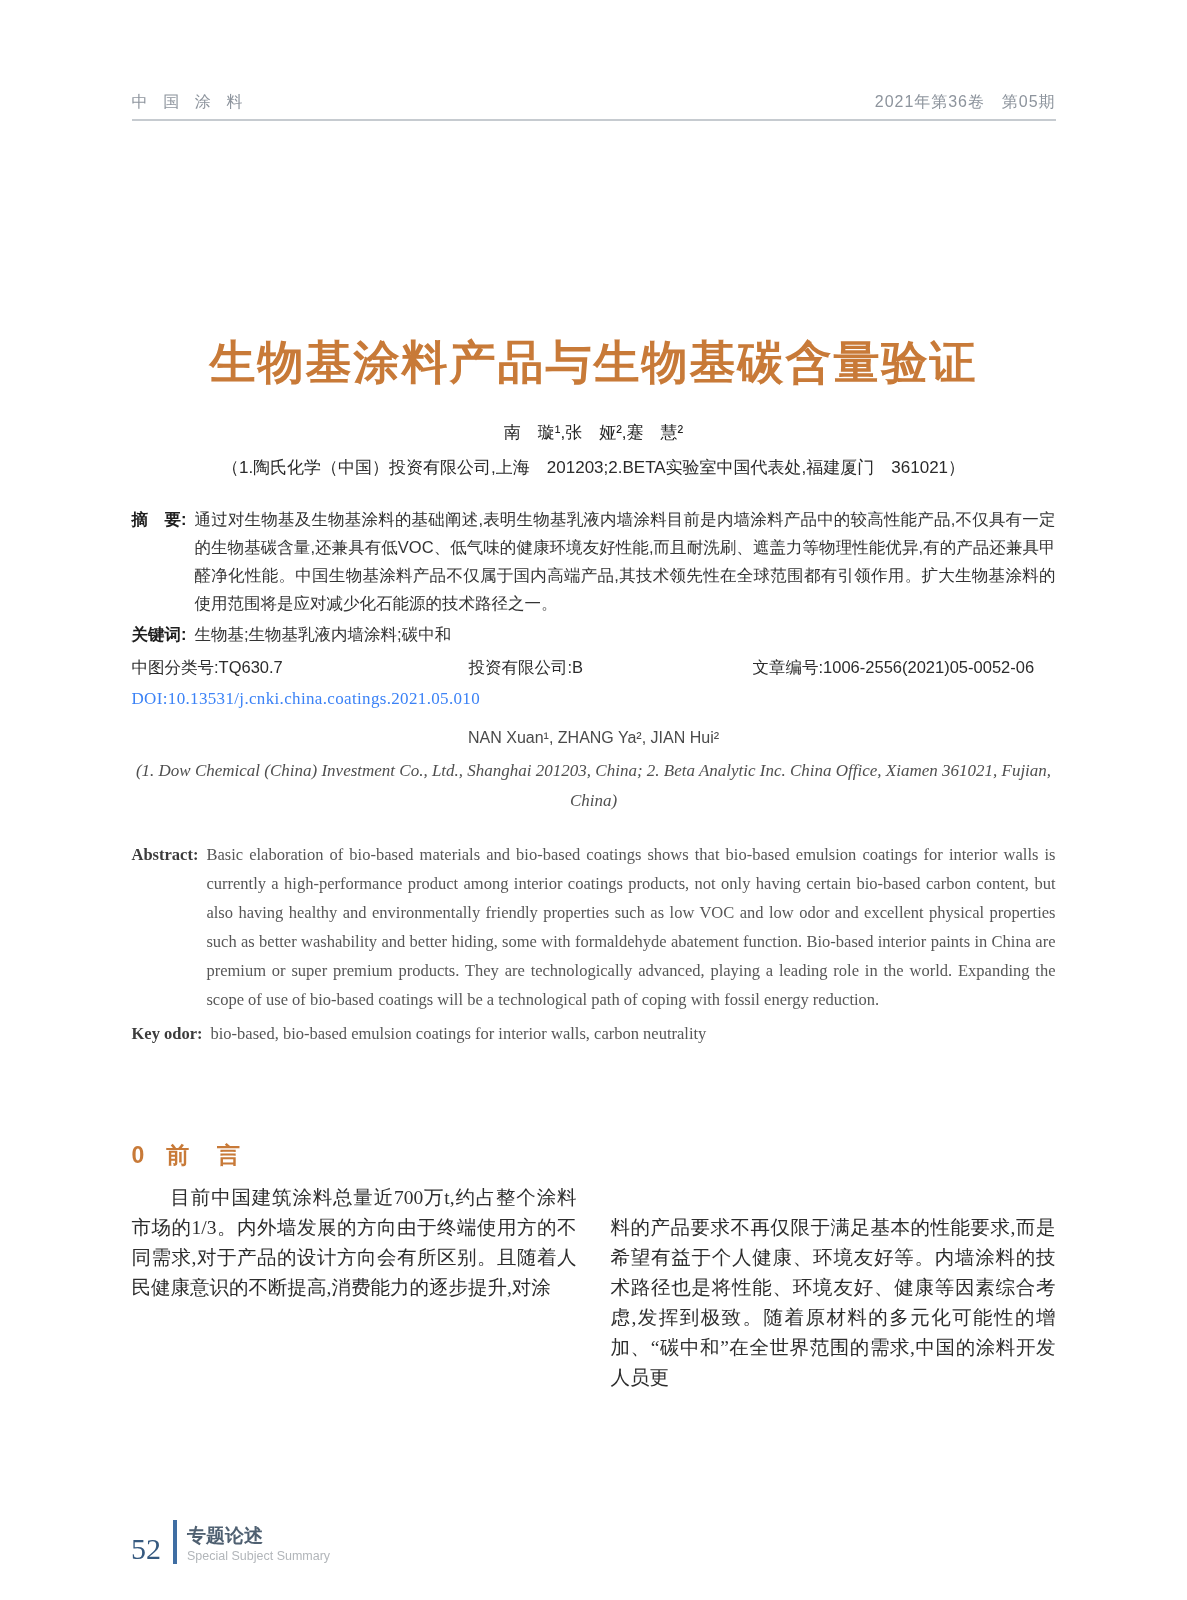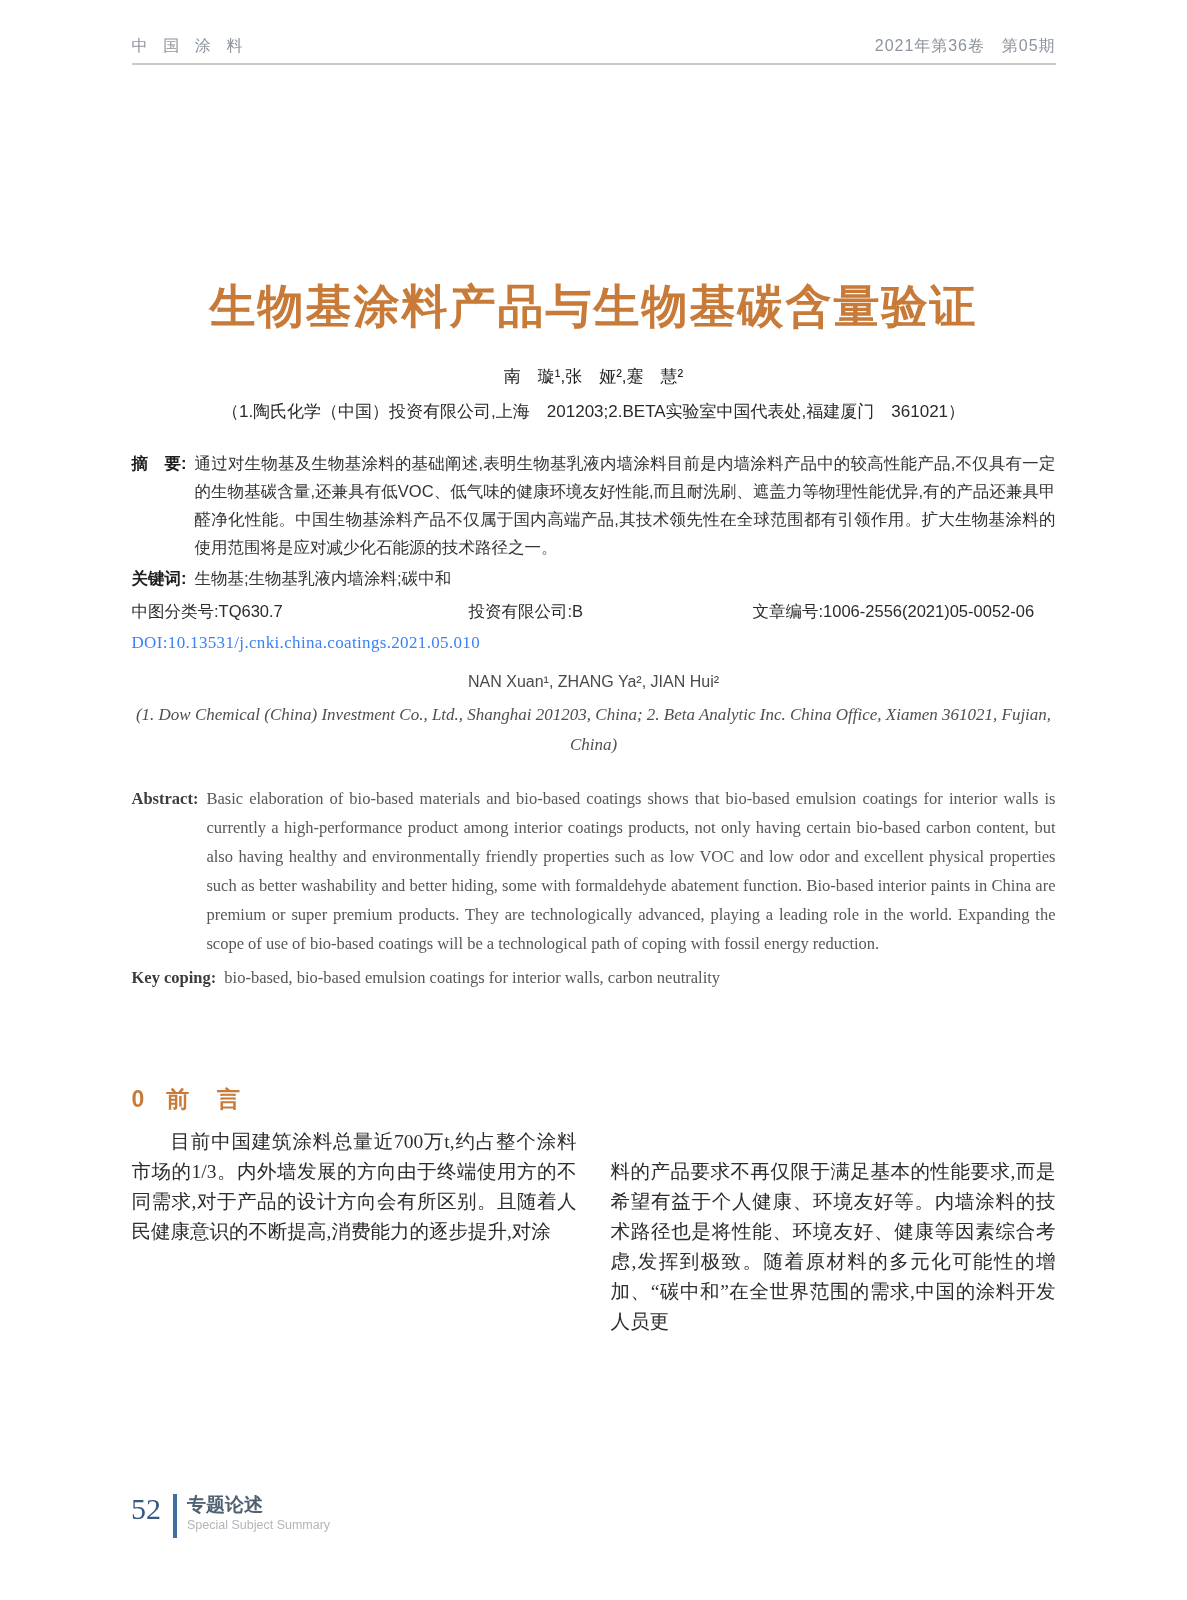--- a/index.html
+++ b/index.html
@@ -6,21 +6,21 @@
   .page{
     width:1187px;height:1600px;margin:0 auto;background:#ffffff;
     position:relative;overflow:hidden;
     font-family:"Liberation Sans","DejaVu Sans",sans-serif;
     color:#2e2e2e;
   }
   .content{width:924px;margin:0 auto;}
 
   
   .header{
-    padding-top:36px;display:flex;justify-content:space-between;align-items:flex-end;
+    padding-top:92px;display:flex;justify-content:space-between;align-items:flex-end;
     font-size:16px;color:#8d949d;
   }
   .journal-name{letter-spacing:0.35em;}
   .issue-info{letter-spacing:0.06em;}
   .header-rule{border:0;border-top:2px solid #c6cbd0;margin:6px 0 0 0;}
 
   
   .title-cn{
     margin-top:214px;text-align:center;font-size:46px;font-weight:bold;
     color:#c87a38;letter-spacing:2px;line-height:1.2;
@@ -76,21 +76,21 @@
   .col{
     width:445px;font-family:"Liberation Serif","DejaVu Serif",serif;
     font-size:19.5px;line-height:30px;text-align:justify;color:#2d2d2d;
   }
   .col-left{margin-right:34px;}
   .col-left p{margin:0;text-indent:2em;}
   .col-right{padding-top:30px;}
   .col-right p{margin:0;}
 
   
-  .footer{position:absolute;left:131px;bottom:62px;display:flex;align-items:flex-start;}
+  .footer{position:absolute;left:131px;bottom:36px;display:flex;align-items:flex-end;}
   .footer .page-num{
     font-family:"Liberation Serif","DejaVu Serif",serif;
     font-size:30px;color:#35597f;line-height:1;
   }
   .footer .vbar{width:4px;height:44px;background:#3f6ea3;margin:0 10px 0 12px;}
   .footer .col-title-cn{font-size:19px;font-weight:bold;color:#4f6071;line-height:1.2;}
   .footer .col-title-en{font-size:12.5px;color:#b2b6ba;line-height:1.3;}
 </style>
 </head>
 <body>
@@ -128,21 +128,21 @@
 
     <div class="authors-en">NAN Xuan¹, ZHANG Ya², JIAN Hui²</div>
     <div class="affiliation-en">(1. Dow Chemical (China) Investment Co., Ltd., Shanghai 201203, China; 2. Beta Analytic Inc. China Office, Xiamen 361021, Fujian, China)</div>
 
     <div class="abstract-en">
       <span class="lbl">Abstract:</span>
       <span class="txt">Basic elaboration of bio-based materials and bio-based coatings shows that bio-based emulsion coatings for interior walls is currently a high-performance product among interior coatings products, not only having certain bio-based carbon content, but also having healthy and environmentally friendly properties such as low VOC and low odor and excellent physical properties such as better washability and better hiding, some with formaldehyde abatement function. Bio-based interior paints in China are premium or super premium products. They are technologically advanced, playing a leading role in the world. Expanding the scope of use of bio-based coatings will be a technological path of coping with fossil energy reduction.</span>
     </div>
 
     <div class="keywords-en">
-      <span class="lbl">Key coping:</span>
+      <span class="lbl">Key odor:</span>
       <span class="txt">bio-based, bio-based emulsion coatings for interior walls, carbon neutrality</span>
     </div>
 
     <div class="section-heading">
       <span class="num">0</span><span class="ttl">前　言</span>
     </div>
 
     <div class="columns">
       <div class="col col-left">
         <p>目前中国建筑涂料总量近700万t,约占整个涂料市场的1/3。内外墙发展的方向由于终端使用方的不同需求,对于产品的设计方向会有所区别。且随着人民健康意识的不断提高,消费能力的逐步提升,对涂</p>

